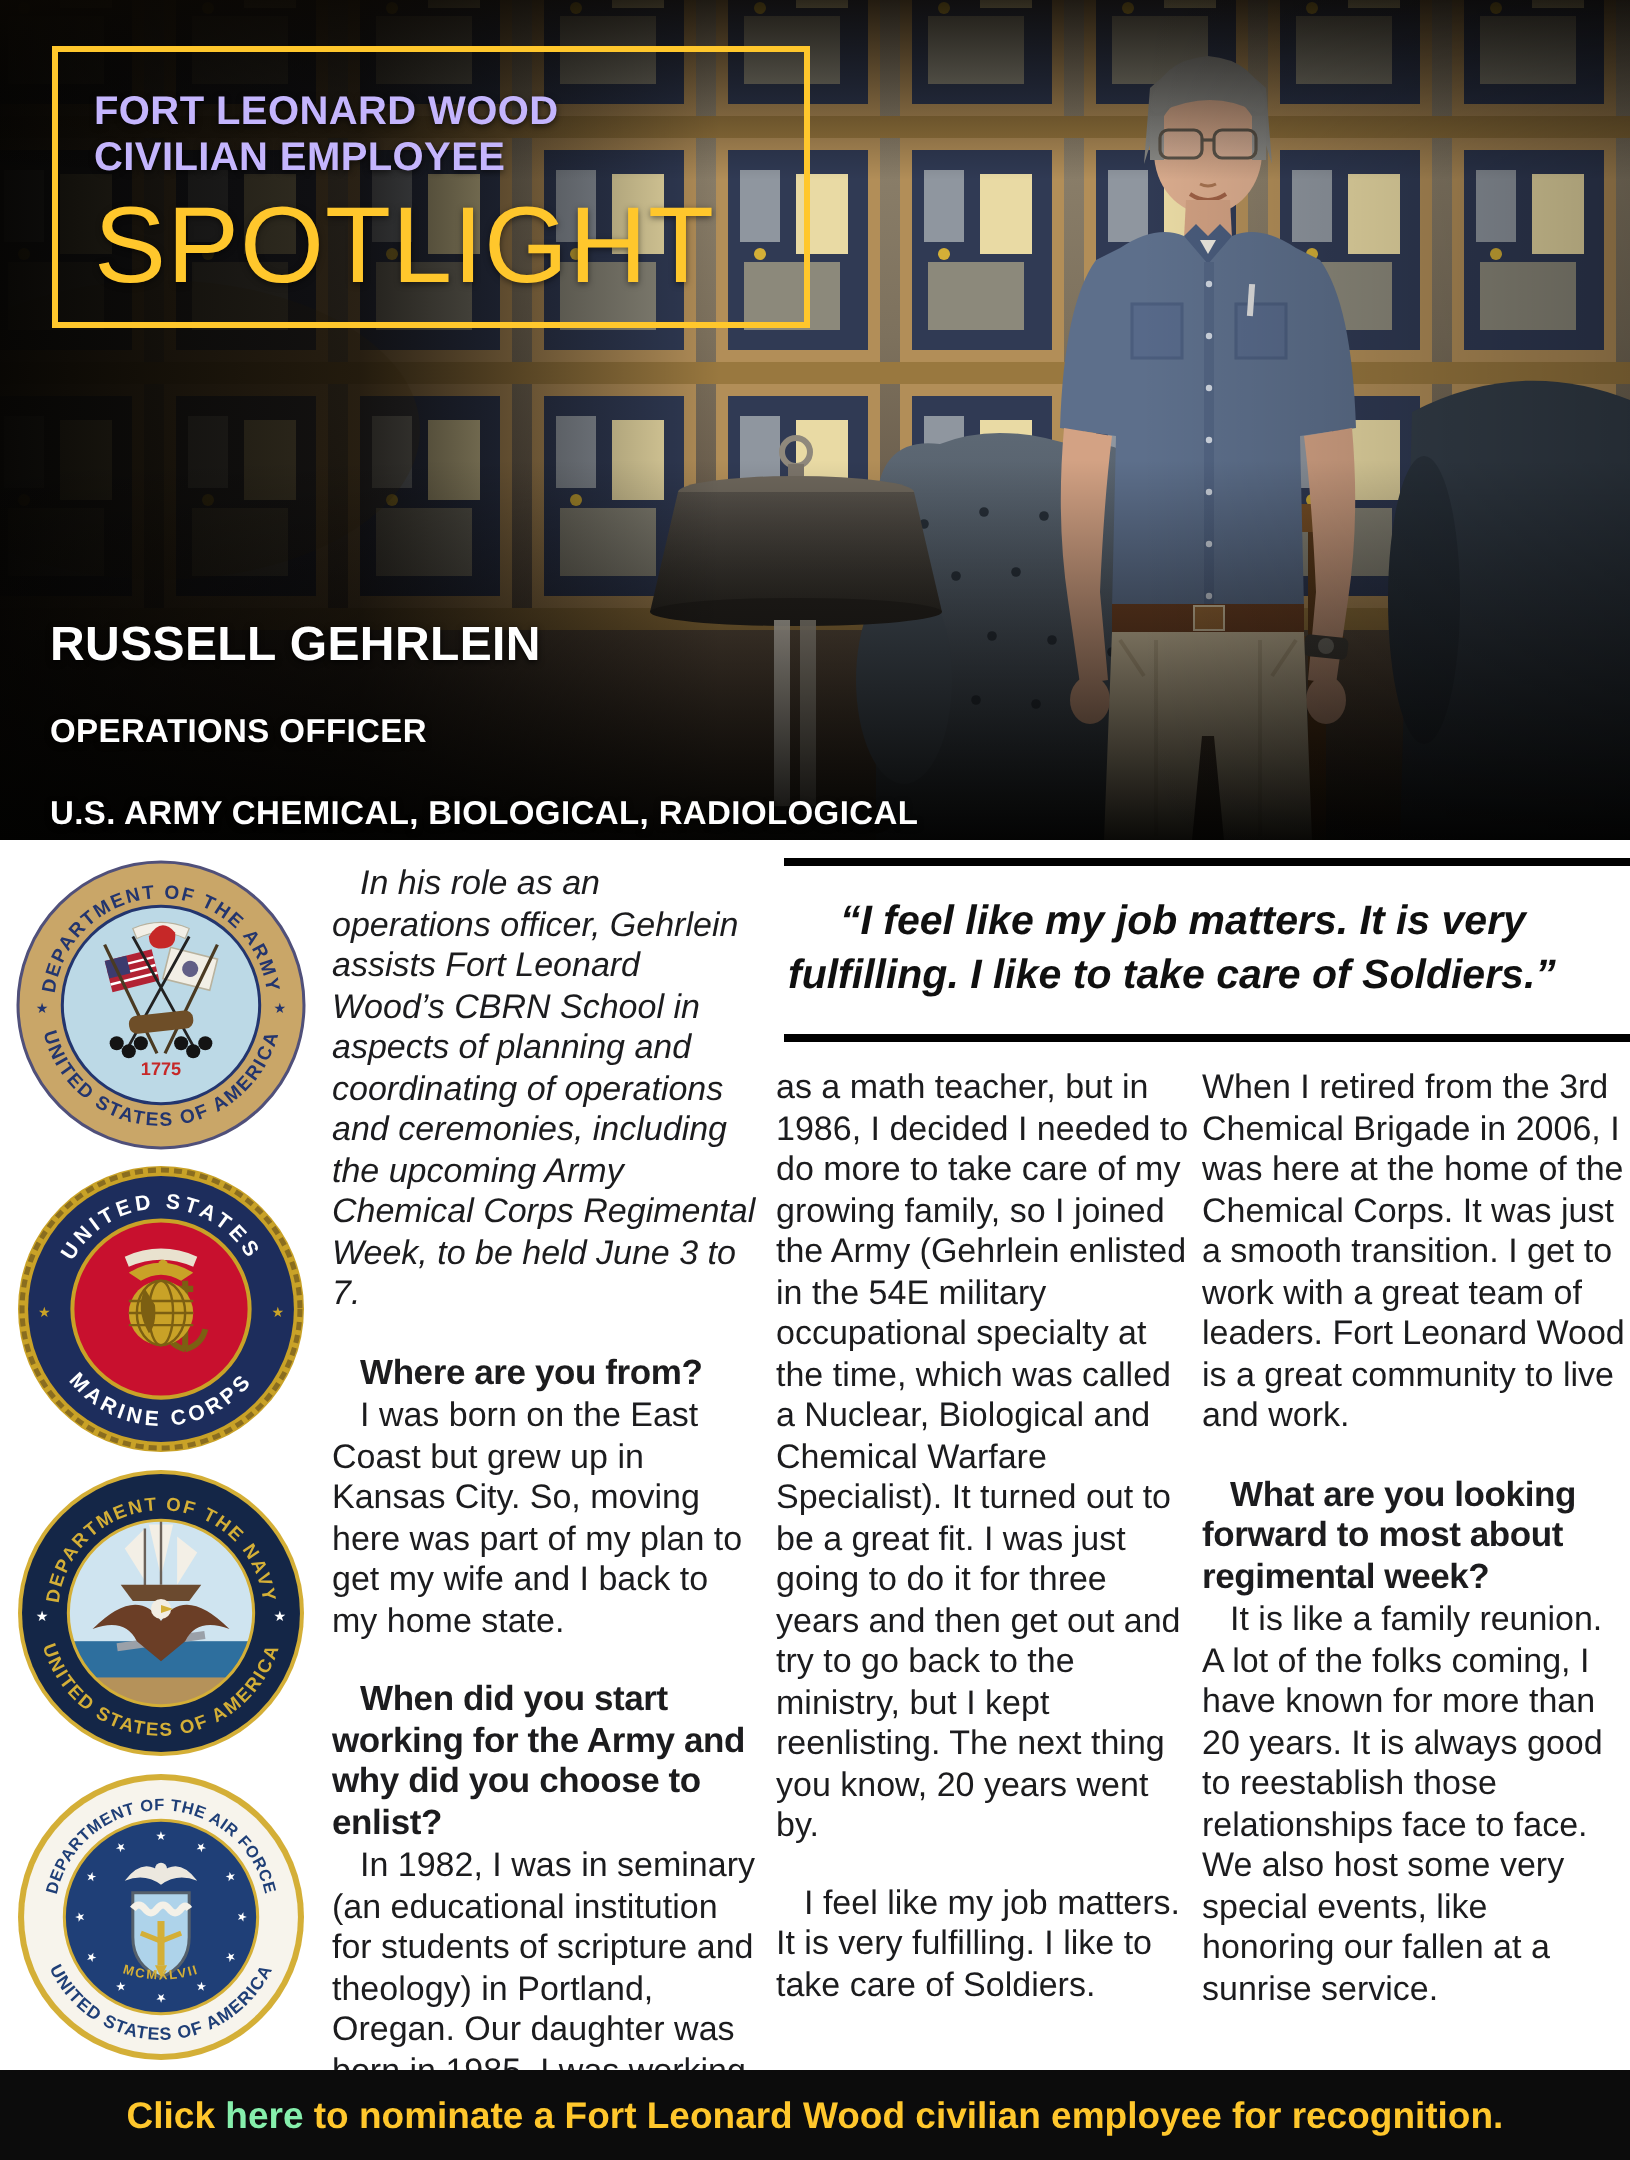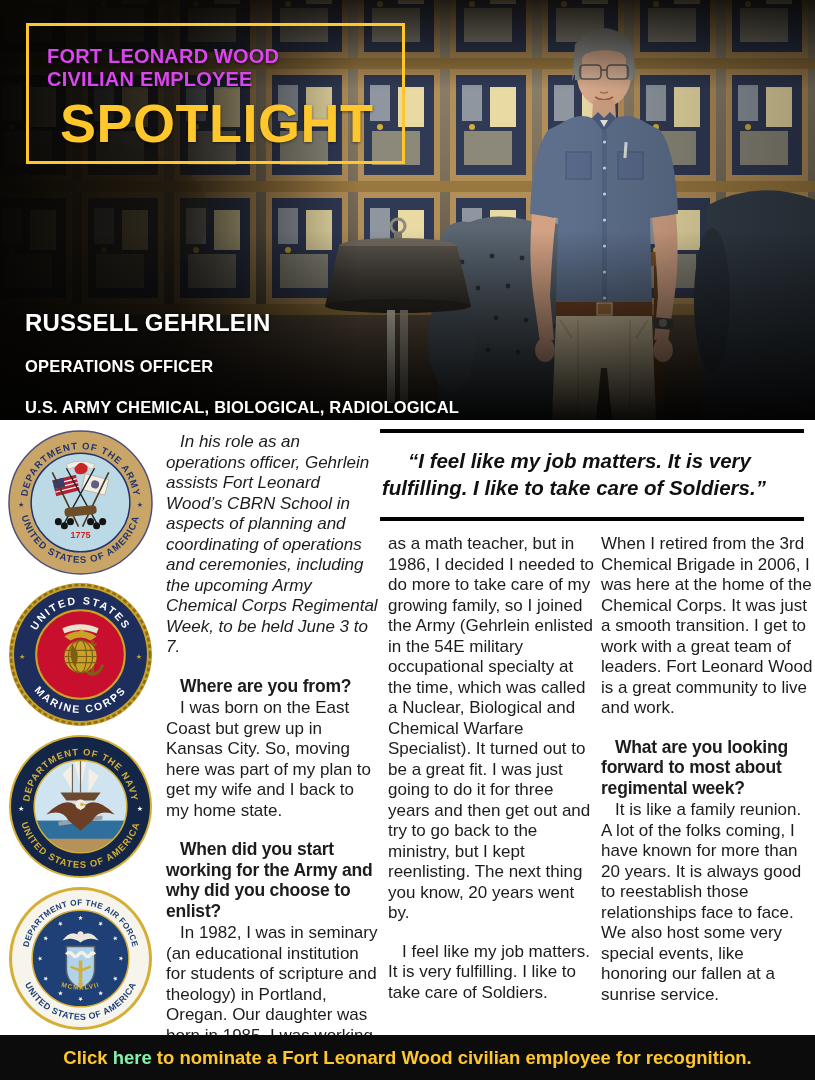--- a/index.html
+++ b/index.html
@@ -4,44 +4,44 @@
 <style>
   html,body{margin:0;padding:0;background:#ffffff;}
   .page{position:relative;width:815px;height:1080px;background:#ffffff;overflow:hidden;
         font-family:"Liberation Sans","DejaVu Sans",sans-serif;}
 
   
   .hero{position:absolute;left:0;top:0;width:815px;height:420px;background:#3a2f24;overflow:hidden;}
   .hero svg{display:block;}
   .title-box{position:absolute;left:26px;top:23px;width:379px;height:141px;
              border:3px solid #FFC72C;box-sizing:border-box;padding:19px 0 0 18px;}
-  .kicker{color:#d946ef;font-weight:800;font-size:20px;line-height:23px;letter-spacing:.2px;
+  .kicker{color:#c4b5fd;font-weight:800;font-size:20px;line-height:23px;letter-spacing:.2px;
           text-shadow:0 1px 3px rgba(0,0,0,.65);}
-  .big-title{color:#FFC72C;font-weight:700;font-size:54px;line-height:54px;letter-spacing:.5px;
-             margin-top:5px;text-shadow:0 1px 3px rgba(0,0,0,.5);margin-left:13px;}
+  .big-title{color:#FFC72C;font-weight:400;font-size:54px;line-height:54px;letter-spacing:.5px;
+             margin-top:5px;text-shadow:0 1px 3px rgba(0,0,0,.5);}
   .name-block{position:absolute;left:25px;top:310px;color:#fff;text-shadow:0 1px 3px rgba(0,0,0,.8);}
   .person-name{font-weight:700;font-size:24px;line-height:26px;letter-spacing:.2px;}
   .person-role,.person-org{font-weight:700;font-size:16.5px;line-height:21px;letter-spacing:.2px;margin-top:20px;}
 
   
   .seals{position:absolute;left:8px;top:430px;width:148px;}
   .seal{display:block;margin-bottom:7px;}
   .seal text{font-family:"Liberation Sans","DejaVu Sans",sans-serif;}
 
   
   .col{position:absolute;font-size:17px;line-height:20.5px;color:#1c1c1e;text-align:left;}
   .col p{margin:0 0 18px 0;text-indent:14px;}
   .col p.noindent{text-indent:0;}
   .col .q{font-weight:800;font-size:17.5px;line-height:20.5px;letter-spacing:-.2px;margin:0 0 2px 0;}
   .col-1{left:166px;top:432px;width:212px;}
   .col-1 .intro{font-style:italic;}
   .col-2{left:388px;top:534px;width:210px;}
   .col-3{left:601px;top:534px;width:212px;}
 
-  .pullquote{position:absolute;left:380px;top:429px;width:424px;box-sizing:border-box;
+  .pullquote{position:absolute;left:392px;top:429px;width:424px;box-sizing:border-box;
              border-top:4px solid #000;border-bottom:4px solid #000;
              padding:14px 4px 16px 2px;font-style:italic;font-weight:700;
              font-size:20.5px;line-height:27px;color:#101010;text-indent:26px;}
 
   
   .footer{position:absolute;left:0;top:1035px;width:815px;height:45px;background:#0C0C0C;
           display:flex;align-items:center;justify-content:center;z-index:6;
           font-weight:700;font-size:18.5px;color:#FFC72C;}
   .footer span{white-space:pre;text-align:center;}
   .footer .link{color:#86efac;cursor:pointer;}

